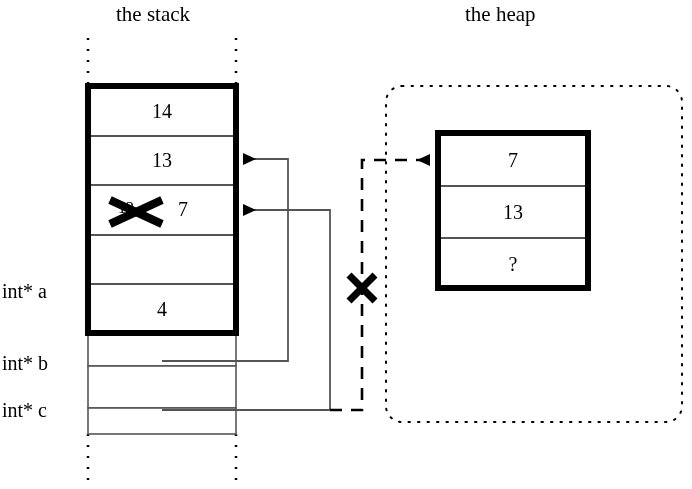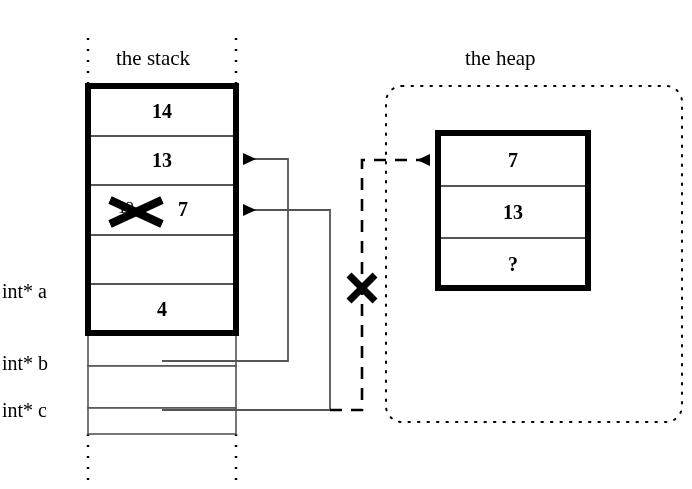--- a/index.html
+++ b/index.html
@@ -26,29 +26,27 @@
     height: 489px;
   }
   .lbl {
     position: absolute;
     white-space: nowrap;
     font-family: "Liberation Serif", "DejaVu Serif", serif;
     line-height: 1;
   }
   .title {
     font-size: 21px;
-    margin-top: 44px;
   }
   .varlabel {
     font-size: 20px;
   }
   .cellval {
     font-size: 20px;
     text-align: center;
-    font-weight: bold;
   }
   .strike-old {
     font-size: 16px;
     text-align: center;
   }
 </style>
 </head>
 <body>
 
 <div id="canvas">

